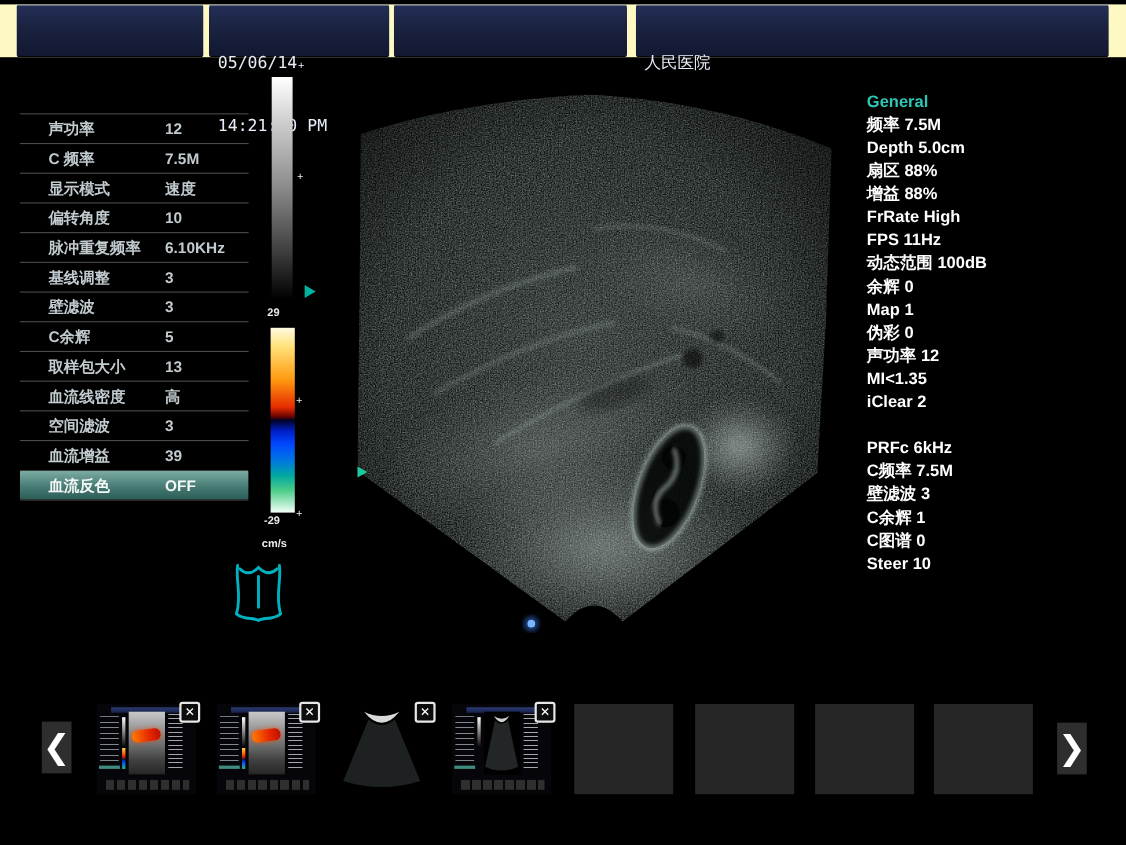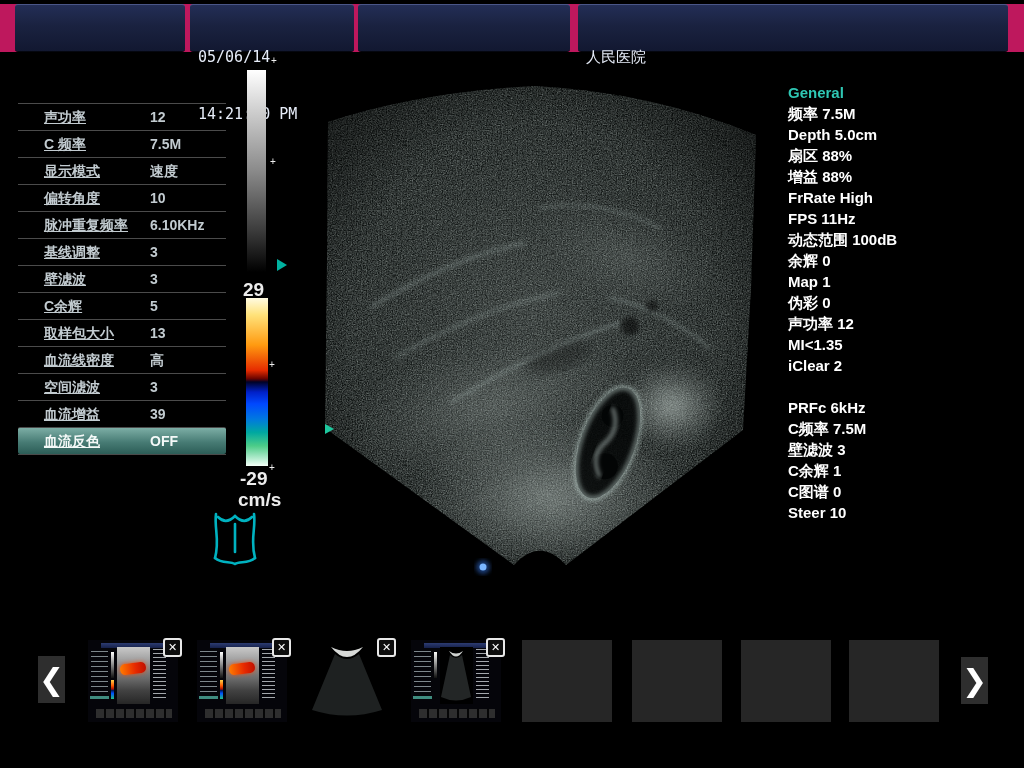--- a/index.html
+++ b/index.html
@@ -1,48 +1,48 @@
 <!DOCTYPE html>
 <html><head>
 <meta charset="utf-8">
 <style>
   html,body{margin:0;padding:0;background:#000;}
   .stage{position:relative;width:1024px;height:768px;background:#000;overflow:hidden;
          font-family:"Liberation Sans",sans-serif;}
   .stage *{position:absolute;box-sizing:border-box;}
 
   
-  .topbar{left:0;top:4px;width:1024px;height:48px;background:#be185d;}
+  .topbar{left:0;top:4px;width:1024px;height:48px;background:#fef9c3;}
   .tb-seg{top:0;height:48px;background:linear-gradient(180deg,#232e56 0%,#1a2240 45%,#121831 100%);
           border-top:1px solid #4a5688;border-bottom:1px solid #05070f;border-radius:3px;}
   .seg0{left:15px;width:170px;}
   .seg1{left:190px;width:164px;}
   .seg2{left:358px;width:212px;}
   .seg3{left:578px;width:430px;}
   .tb-text{position:absolute;left:8px;top:5px;color:#e6ecf8;font-size:15px;line-height:19px;
            font-family:"DejaVu Sans Mono",monospace;white-space:pre;}
   .tb-text div{position:static;}
 
   
   .left-panel{left:18px;top:103px;width:208px;border-bottom:1px solid #4b4b4b;}
   .prow{position:relative;width:208px;height:27px;border-top:1px solid #4b4b4b;
         color:#c2cbd0;font-size:14px;font-weight:bold;}
-  .plabel{position:absolute;left:26px;top:5px;text-decoration:underline;}
+  .plabel{position:absolute;left:26px;top:5px;}
   .pvalue{position:absolute;left:132px;top:5px;}
   .prow.hl{background:linear-gradient(180deg,#7cada5 0%,#477b74 55%,#2c5d57 100%);
            color:#f4f9f8;border-radius:2px;}
 
   
   .graybar{left:247px;top:70px;width:19px;height:202px;
            background:linear-gradient(180deg,#ffffff 0%,#cfcfcf 20%,#8a8a8a 50%,#3a3a3a 80%,#000 100%);}
   .colorbar{left:246px;top:298px;width:22px;height:168px;
             background:linear-gradient(180deg,#fffbe2 0%,#ffe27a 10%,#ff9a10 28%,#e62c00 43%,#6a0400 48%,
             #000226 50%,#0020c8 56%,#0048ff 63%,#0078e0 72%,#00a8a0 80%,#4ccc88 88%,#c8f2dc 97%,#f4fff8 100%);}
   .tick{color:#f0f0f0;font-size:10px;line-height:10px;}
-  .scale-label{color:#ececec;font-size:19px;font-weight:bold;}
+  .scale-label{color:#ececec;font-size:10px;font-weight:bold;}
   .gray-pointer{left:277px;top:259px;width:0;height:0;border-top:6px solid transparent;
                 border-bottom:6px solid transparent;border-left:10px solid #00b2a0;}
 
   
   .bodymark{left:206px;top:508px;}
 
   
   .right-panel{left:788px;top:82px;width:230px;color:#ffffff;font-size:15px;font-weight:bold;}
   .rp{position:static;display:block;height:21px;line-height:21px;white-space:nowrap;}
   .rp.preset{color:#2fc7b4;}

